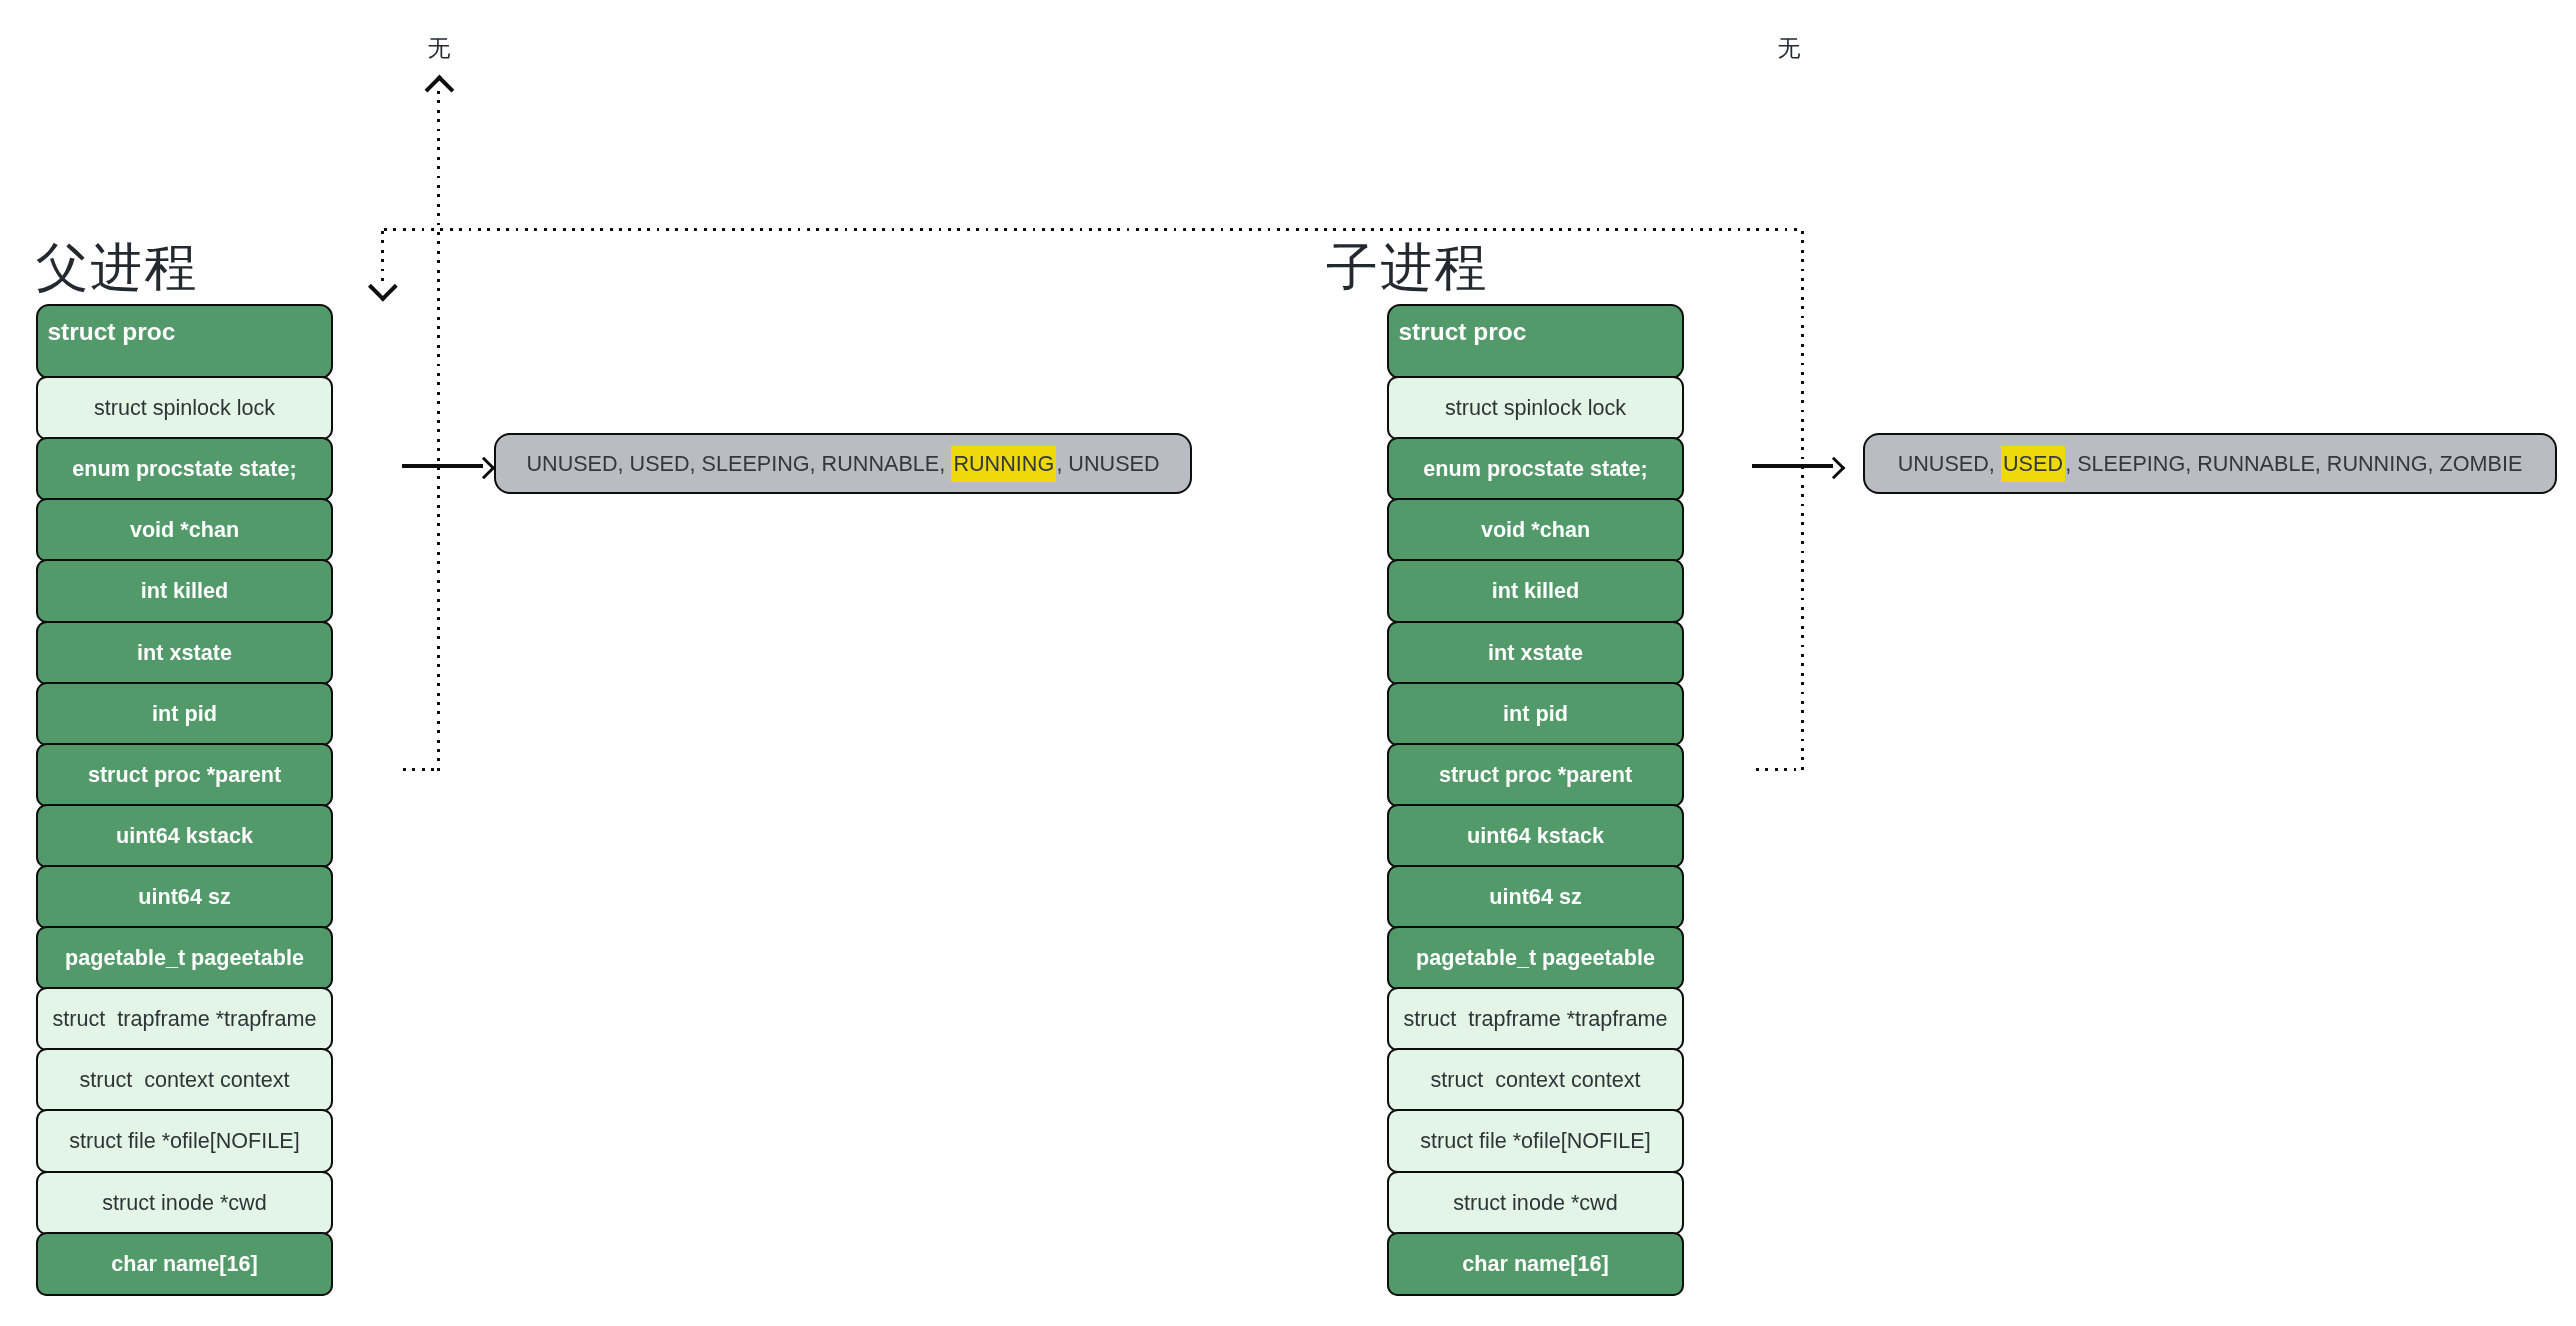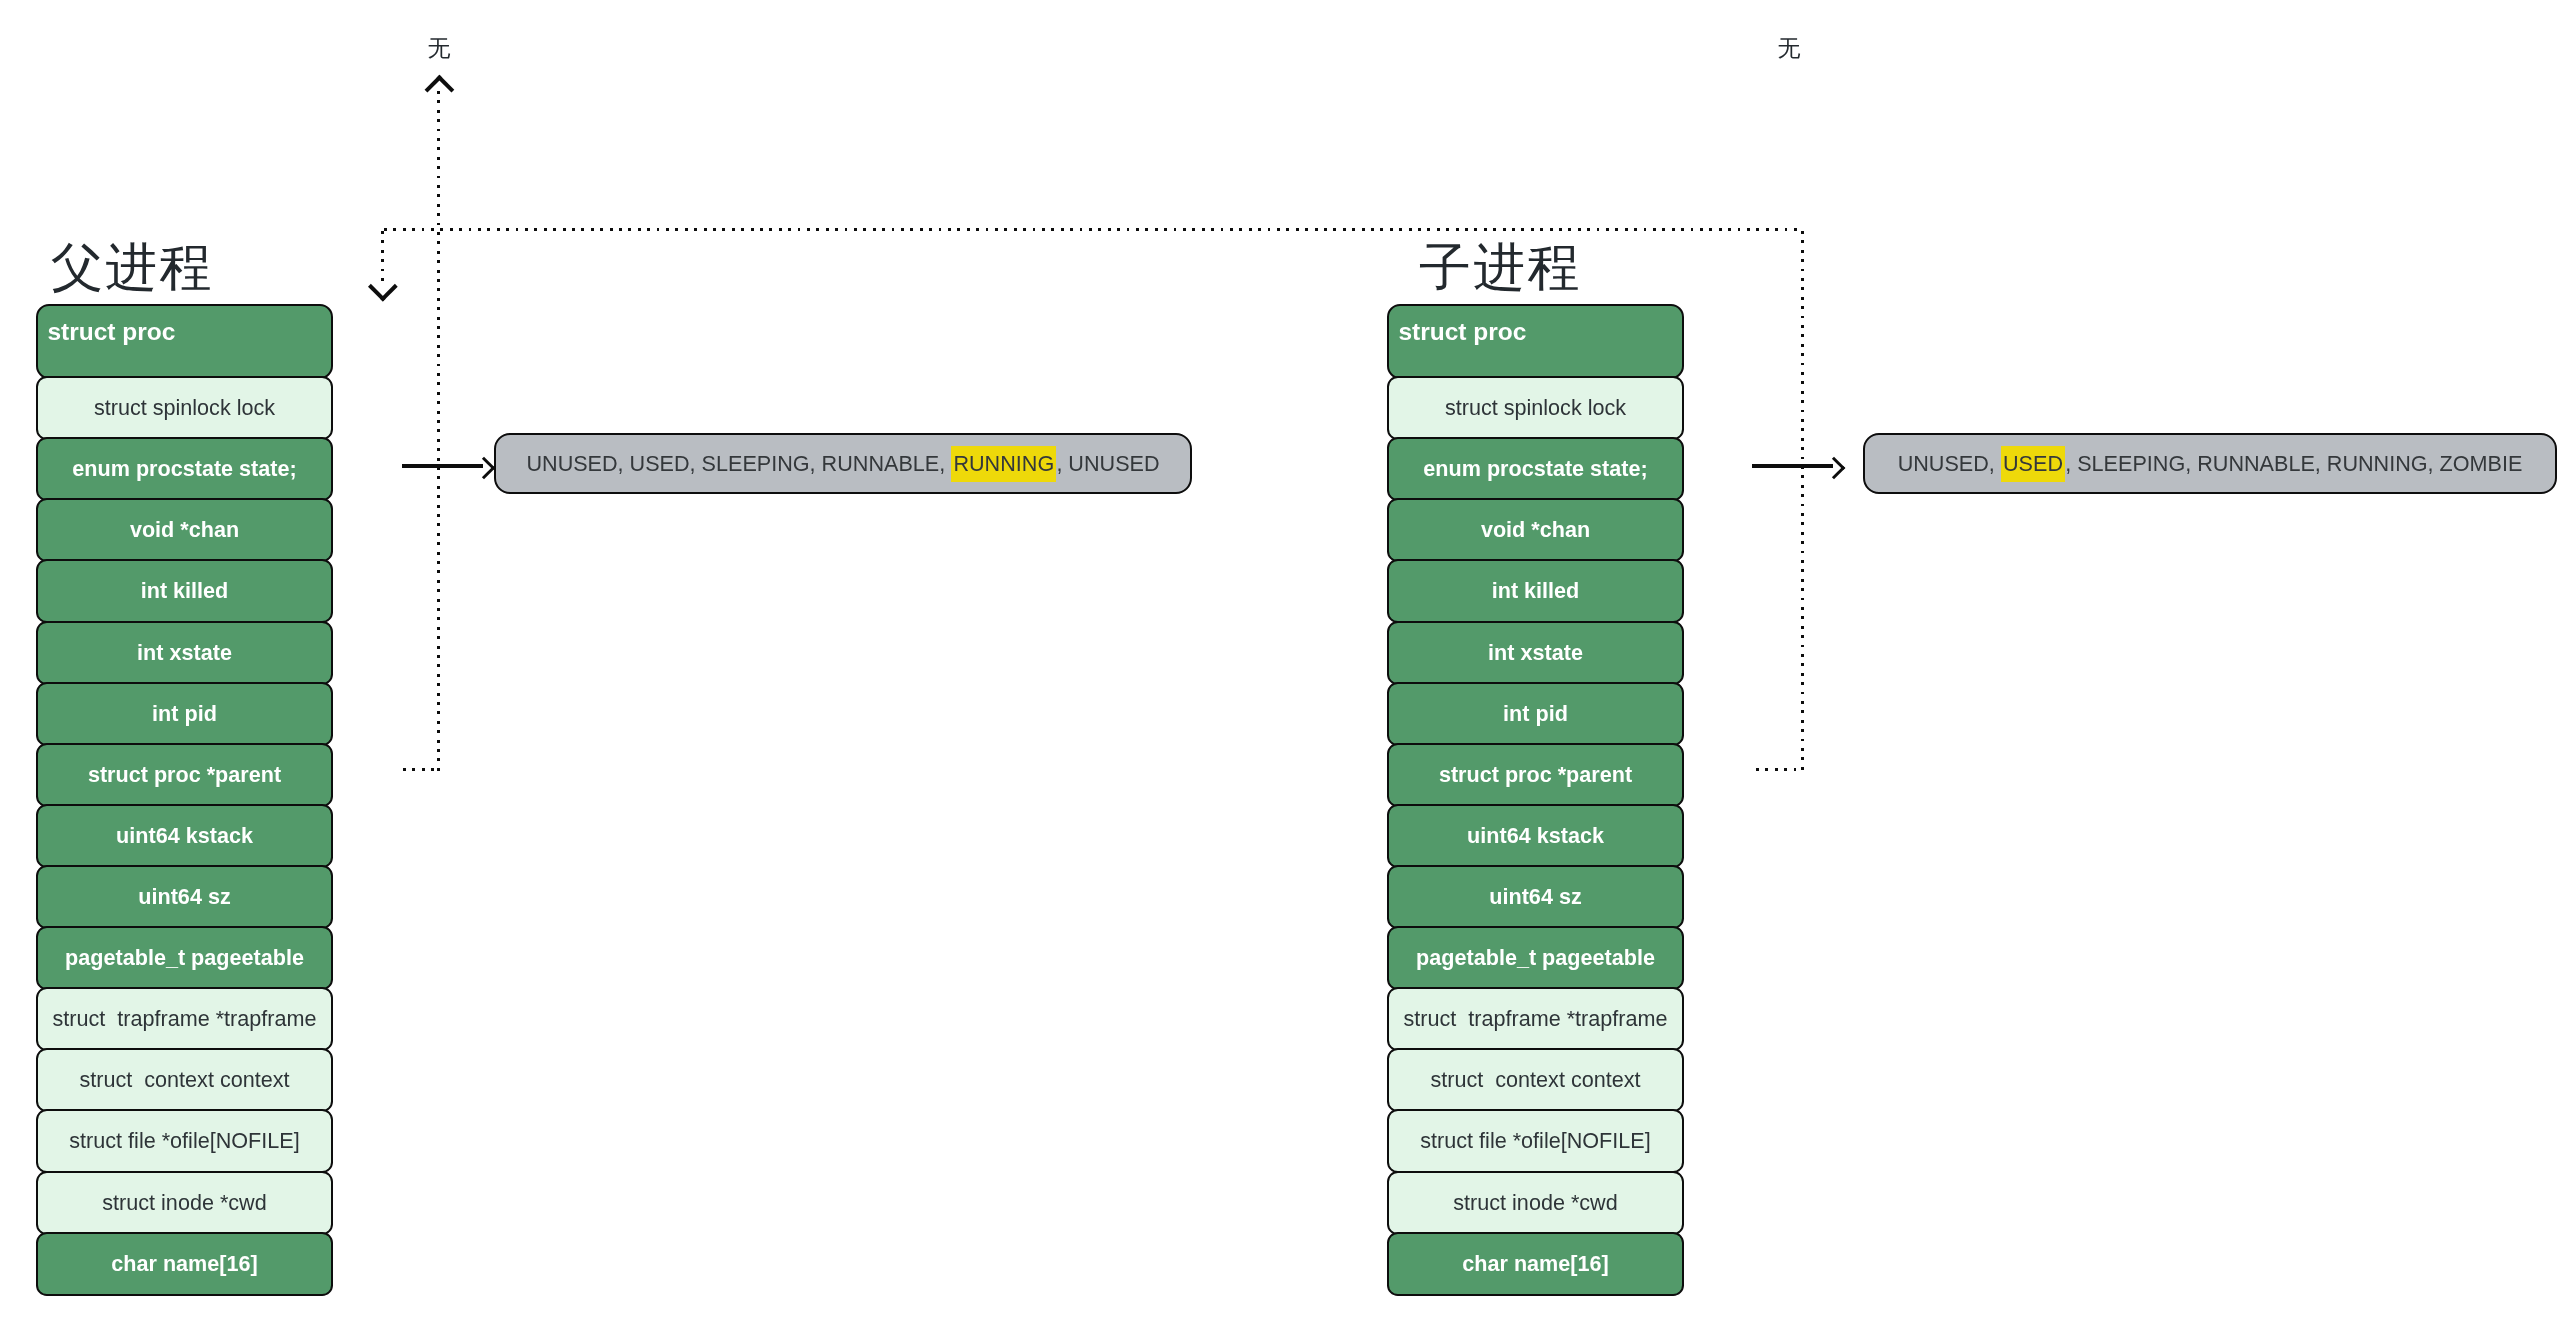--- a/index.html
+++ b/index.html
@@ -22,22 +22,22 @@
   }
   .process-title {
     position: absolute;
     top: 240px;
     font-size: 52px;
     line-height: 1.05;
     color: var(--title);
     letter-spacing: 2.2px;
     white-space: nowrap;
   }
-  #parent-title { left: 51px; text-align: center; }
-  #child-title { left: 1419px; }
+  #parent-title { left: 36px; text-align: center; }
+  #child-title { left: 1326px; }
 
   .none-label {
     position: absolute;
     top: 33px;
     width: 60px;
     text-align: center;
     font-size: 23px;
     color: var(--title);
   }
   #parent-none { left: 409px; }

